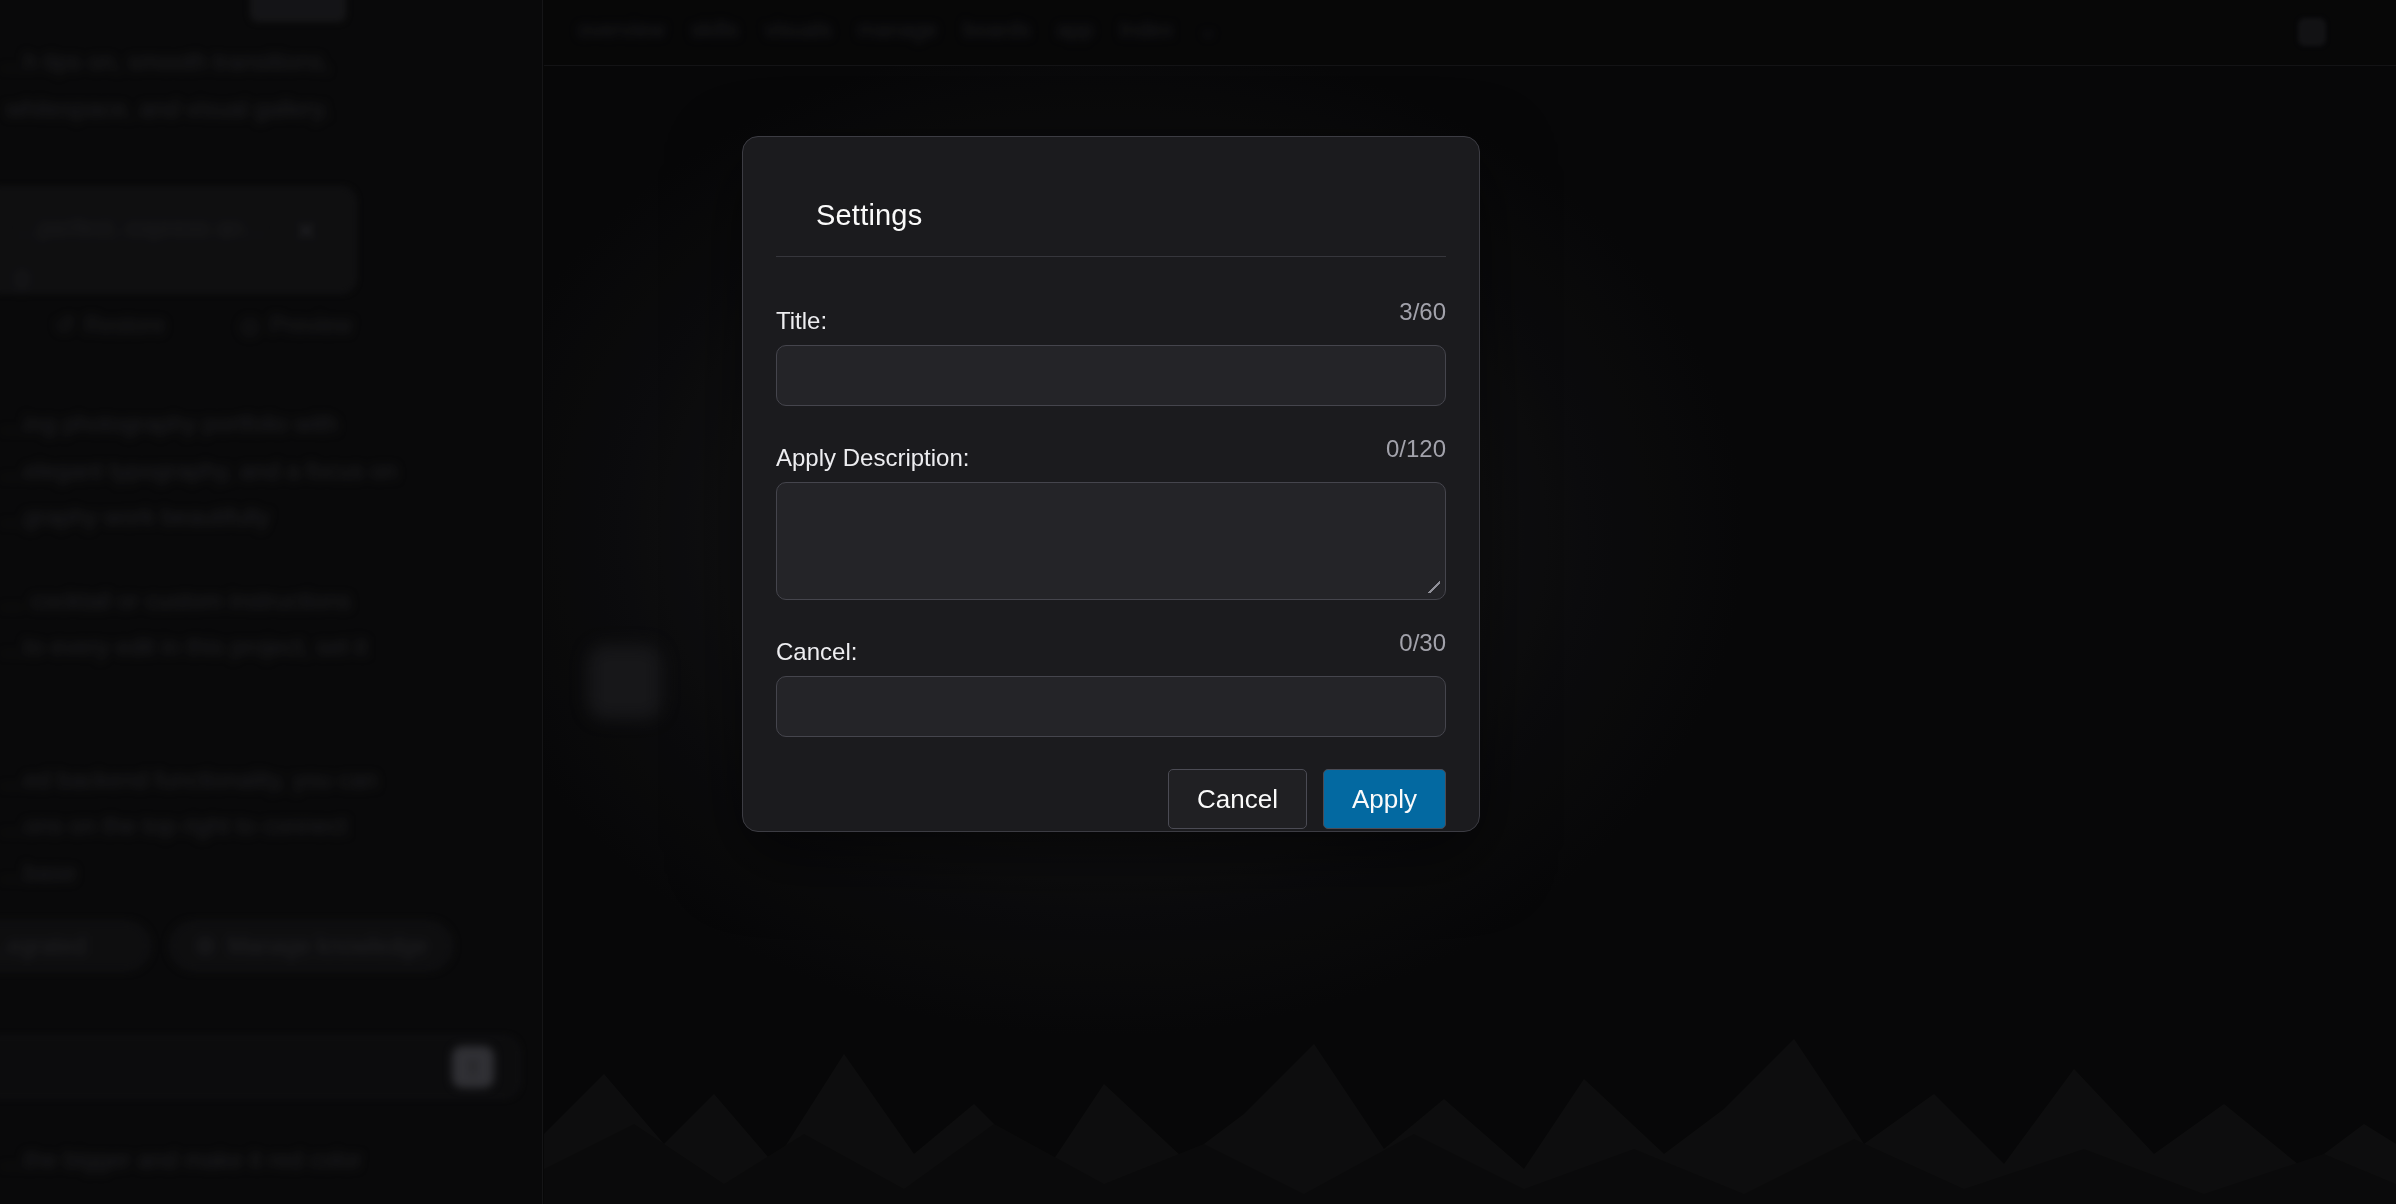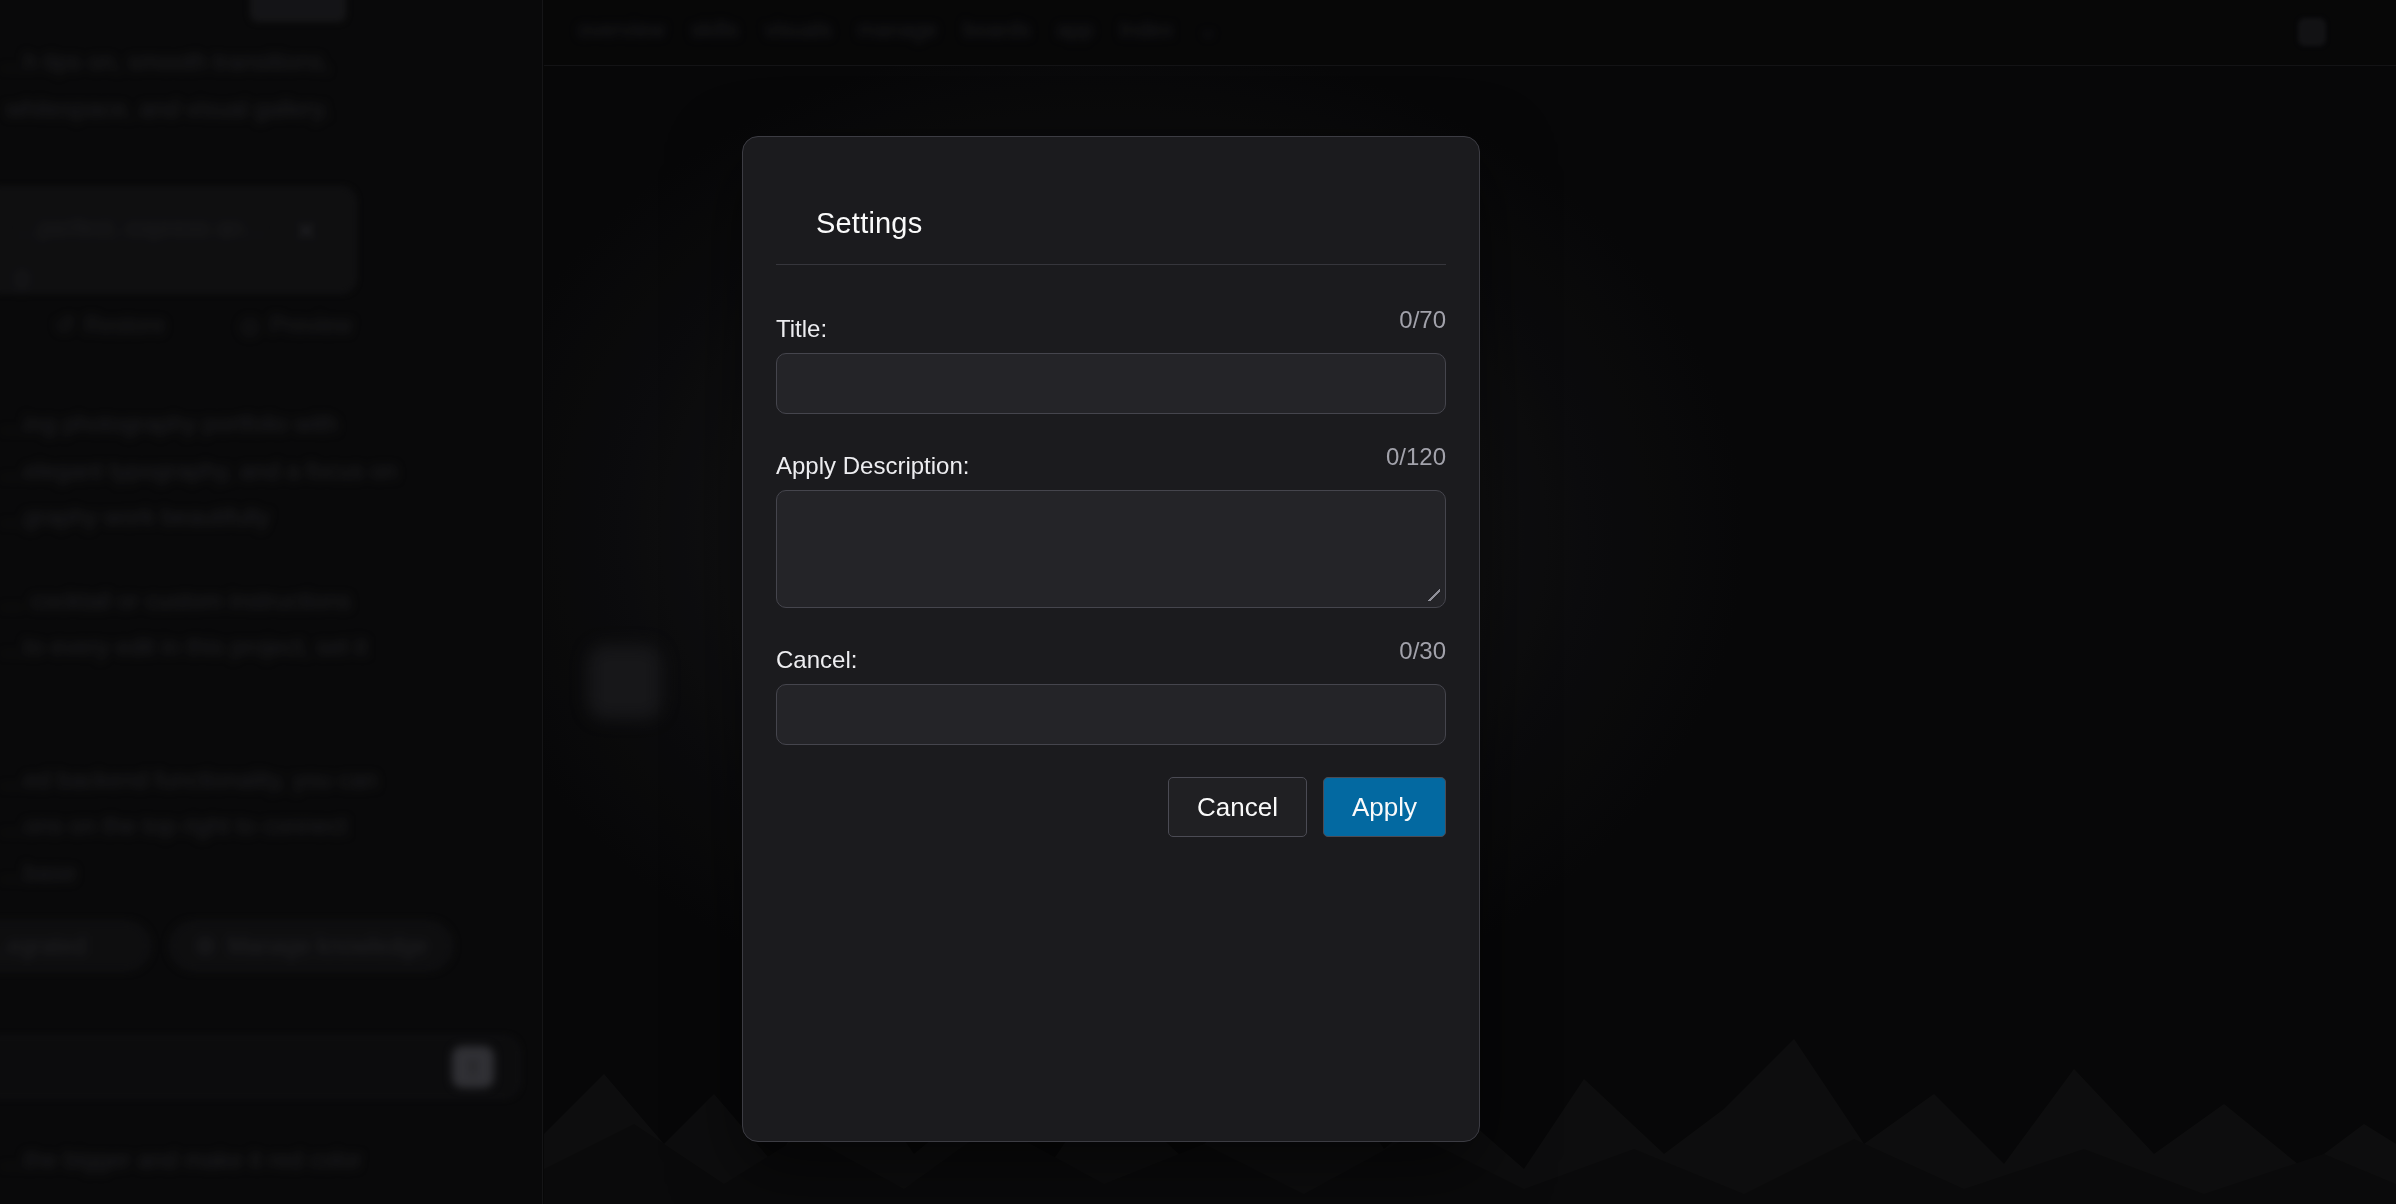--- a/index.html
+++ b/index.html
@@ -45,23 +45,23 @@
                         #26262a 0%, #1a1a1c 45%, #101012 75%, #0b0b0c 100%);
              border-top-left-radius:12px; overflow:hidden; }
   .pv-square { position:absolute; left:44px; top:579px; width:74px; height:74px;
                background:#202023; border-radius:18px; filter:blur(8px); }
   .forest { position:absolute; left:0; bottom:0; width:1852px; height:220px; opacity:.85; }
 
   
   .overlay { position:absolute; inset:0; background:rgba(0,0,0,0.28); }
 
   
-  .modal { position:absolute; left:742px; top:136px; width:738px; height:1006px;
+  .modal { position:absolute; left:742px; top:136px; width:738px; height:696px;
            background:#1b1b1e; border:1px solid #3c3c43; border-radius:16px;
-           box-shadow:0 24px 70px rgba(0,0,0,.55); padding:40px 33px 35px; }
+           box-shadow:0 24px 70px rgba(0,0,0,.55); padding:32px 33px 35px; }
   .m-title { font-size:29px; font-weight:500; color:#fafafa; margin:30px 0 0 40px;
              letter-spacing:.2px; }
   .m-divider { border:none; border-top:1px solid #36363c; margin:24px 0 0 0; }
   .field { margin-top:28px; }
   .field.first { margin-top:40px; }
   .f-head { display:flex; justify-content:space-between; align-items:center; height:30px;
             margin-bottom:18px; }
   .f-label { font-size:24px; color:#ededf0;margin-top:17px; }
   .f-counter { font-size:24px; color:#a2a2ab; }
   .t-input, .t-area {
@@ -158,21 +158,21 @@
 
   <div class="overlay"></div>
 
   <div class="modal">
     <h2 class="m-title">Settings</h2>
     <hr class="m-divider">
 
     <div class="field first">
       <div class="f-head">
         <span class="f-label">Title:</span>
-        <span class="f-counter">0/70</span>
+        <span class="f-counter">3/60</span>
       </div>
       <input class="t-input" type="text" value="" style="">
     </div>
 
     <div class="field">
       <div class="f-head">
         <span class="f-label">Apply Description:</span>
         <span class="f-counter">0/120</span>
       </div>
       <div class="t-wrap">

